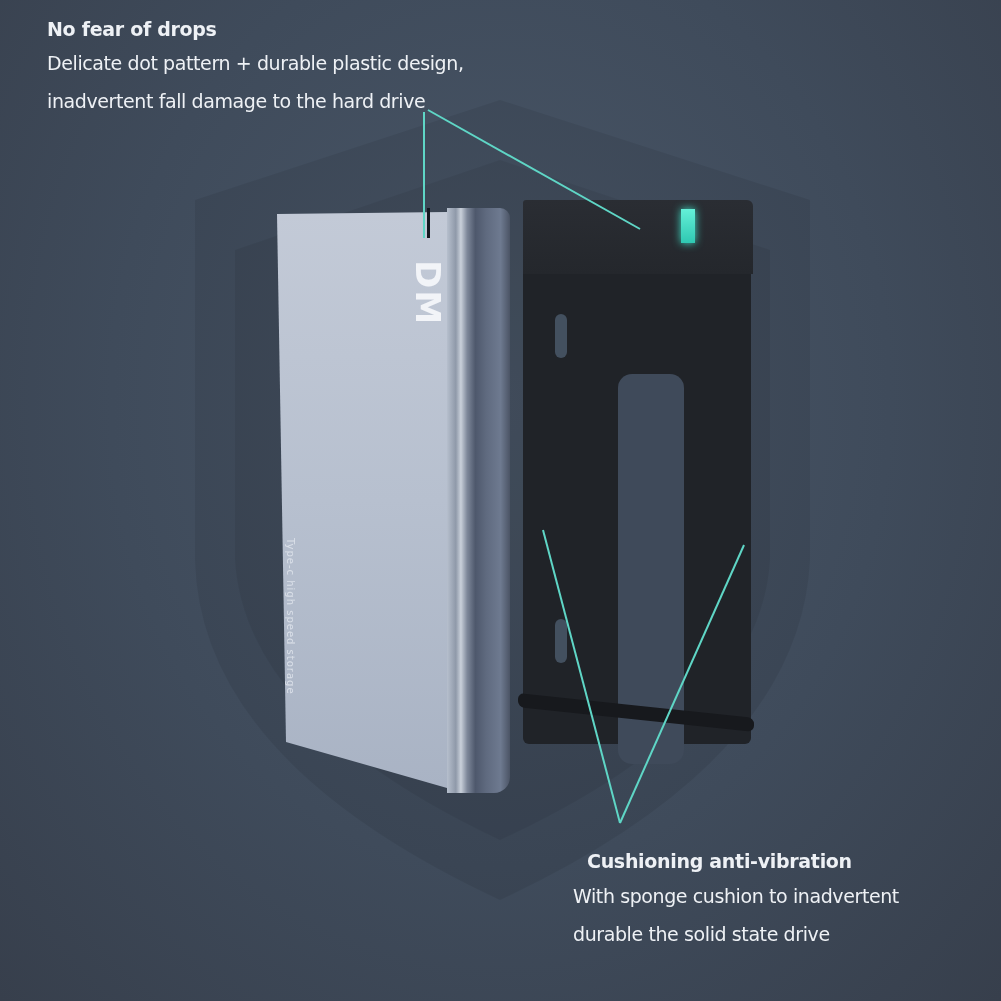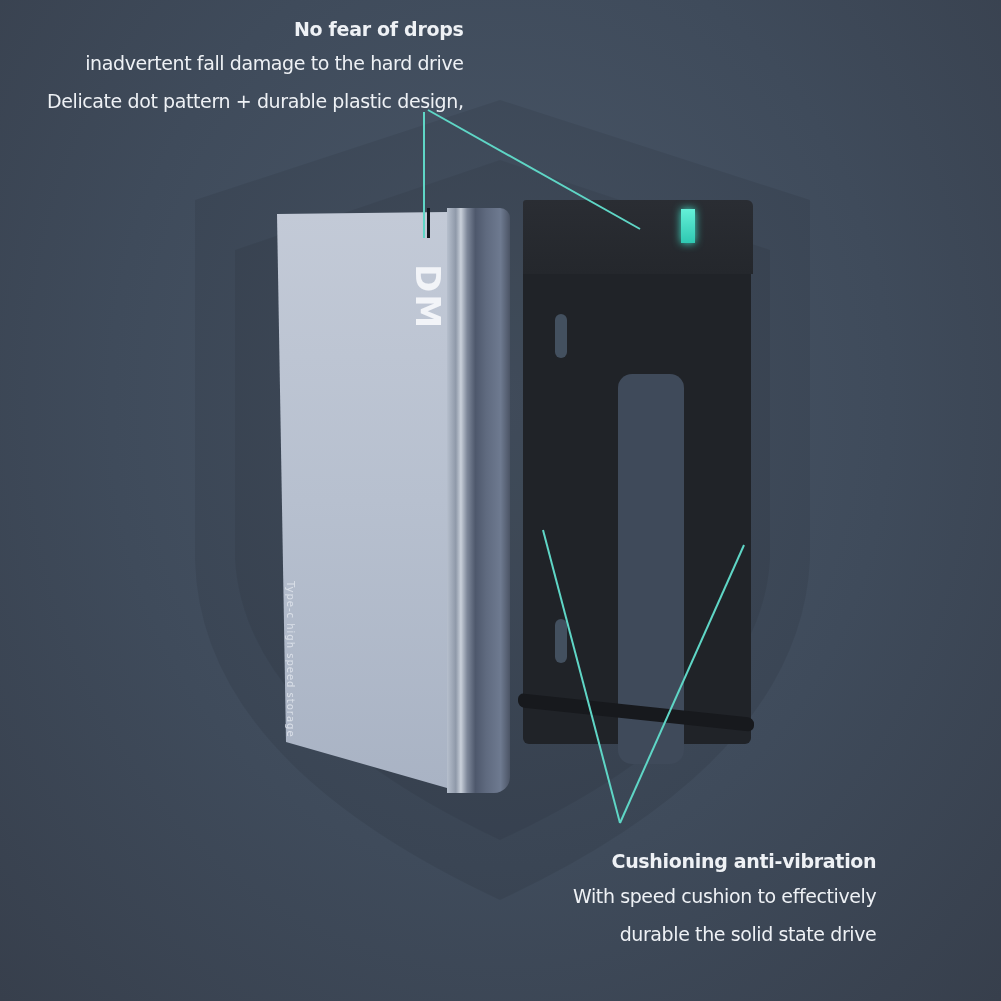--- a/index.html
+++ b/index.html
@@ -1,29 +1,29 @@
 <!DOCTYPE html>
 <html><head>
   <meta charset="utf-8">
   <style>
     html, body { margin:0; padding:0; }
     body {
       width:1001px; height:1001px; overflow:hidden; position:relative;
       background: radial-gradient(ellipse at 50% 40%, #4a5768 0%, #3f4b5b 55%, #373f4c 100%);
       font-family: "DejaVu Sans", sans-serif;
     }
-    .stage { position:absolute; inset:0;text-align:right; }
+    .stage { position:absolute; inset:0; }
     .caption { position:absolute; color:#eef1f5; }
     .caption .title { font-weight:bold; font-size:19px; letter-spacing:-0.3px; }
     .caption .line { font-size:19px; letter-spacing:-0.4px; }
     .cap-top { left:47px; top:14px; }
     .cap-top .title { height:30px; line-height:30px; }
     .cap-top .line { height:38px; line-height:38px; }
     .cap-bottom { left:573px; top:845px; }
-    .cap-bottom .title { height:32px; line-height:32px; }
+    .cap-bottom .title { height:32px; line-height:32px;margin-left:14px; }
     .cap-bottom .line { height:38px; line-height:38px; }
 
     
     .drive { position:absolute; left:277px; top:208px; width:233px; height:585px; }
     .drive-face {
       position:absolute; left:0; top:4px; width:170px; height:576px;
       background: linear-gradient(180deg, #c3cad7 0%, #b7c0cf 50%, #a9b3c4 100%);
       clip-path: polygon(0 2px, 100% 0, 100% 100%, 9px 92%);
     }
     .drive-edge {
@@ -75,22 +75,22 @@
 
 <div class="stage">
 
   <svg class="leaders" viewBox="0 0 1001 1001">
     <path d="M195 200 L500 100 L810 200 L810 560 Q800 760 500 900 Q200 760 195 560 Z" fill="#000" opacity="0.07"></path>
     <path d="M235 250 L500 160 L770 250 L770 560 Q760 720 500 840 Q245 720 235 560 Z" fill="#000" opacity="0.06"></path>
   </svg>
 
   <div class="caption cap-top">
     <div class="title">No fear of drops</div>
+    <div class="line">Delicate dot pattern + durable plastic design,</div>
     <div class="line">inadvertent fall damage to the hard drive</div>
-    <div class="line">Delicate dot pattern + durable plastic design,</div>
   </div>
 
   <div class="drive">
     <div class="drive-face"></div>
     <div class="drive-edge"></div>
     <div class="led-slot"></div>
     <div class="logo">DM</div>
     <div class="drive-tagline">Type-c high speed storage</div>
   </div>
 
@@ -109,17 +109,17 @@
     <g stroke="#5fd6c6" stroke-width="2" fill="none">
       <line x1="424" y1="112" x2="424" y2="238"></line>
       <line x1="428" y1="110" x2="640" y2="229"></line>
       <line x1="543" y1="530" x2="620" y2="823"></line>
       <line x1="744" y1="545" x2="620" y2="823"></line>
     </g>
   </svg>
 
   <div class="caption cap-bottom">
     <div class="title">Cushioning anti-vibration</div>
-    <div class="line">With speed cushion to effectively</div>
+    <div class="line">With sponge cushion to inadvertent</div>
     <div class="line">durable the solid state drive</div>
   </div>
 
 </div>
 
 </body></html>

